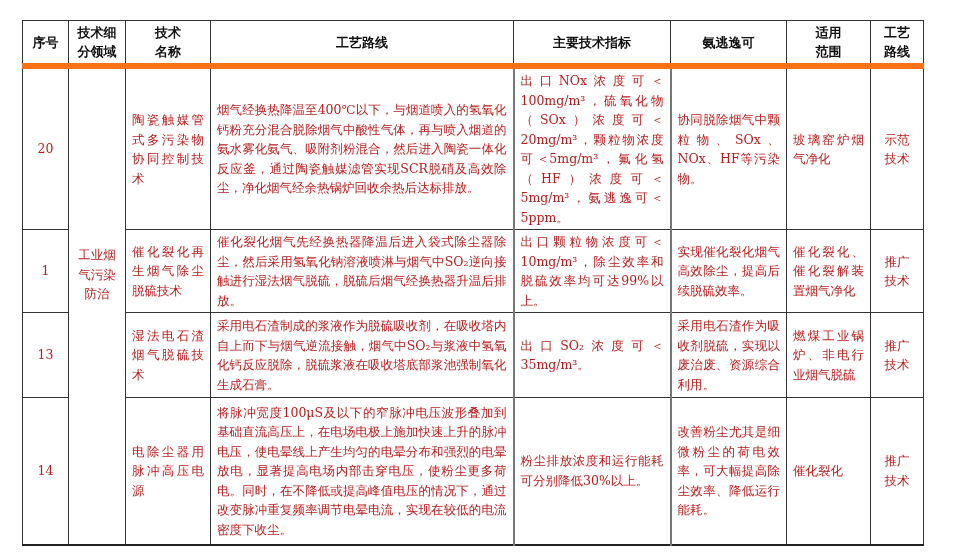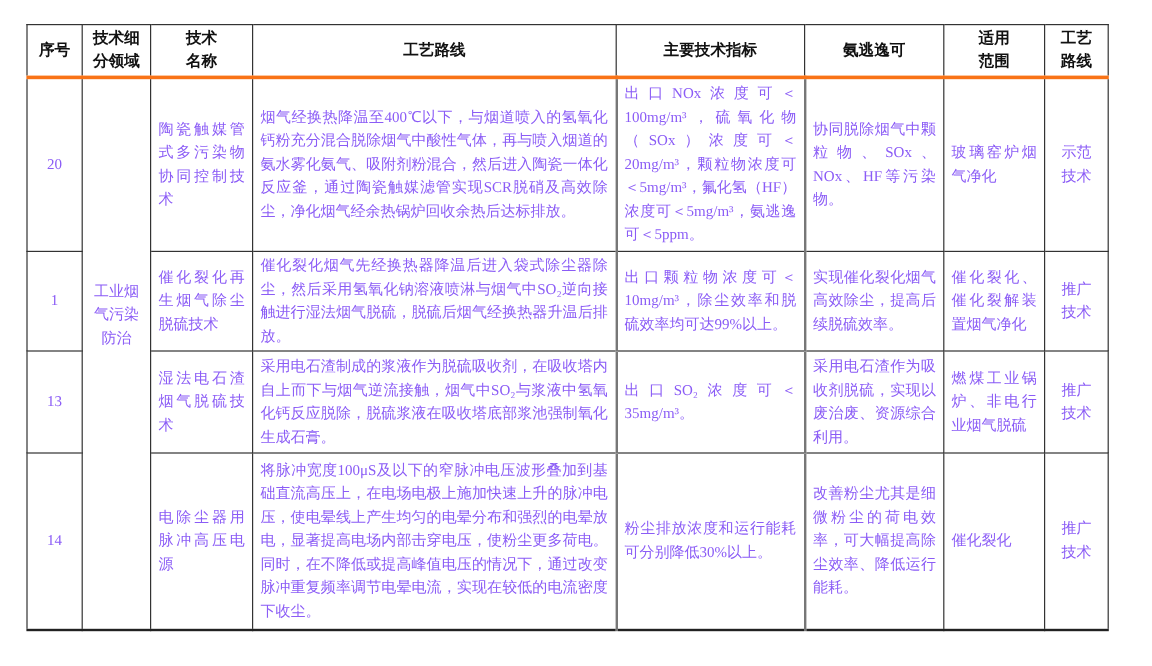--- a/index.html
+++ b/index.html
@@ -3,22 +3,22 @@
   <meta charset="utf-8">
   <style>
     html, body { margin: 0; padding: 0; background: #ffffff; }
     body { width: 960px; height: 555px; position: relative; overflow: hidden;
            font-family: "DejaVu Serif", "Liberation Serif", serif; color: #222; }
     table.tech { position: absolute; left: 22px; top: 20px; border-collapse: collapse;
                  table-layout: fixed; width: 901px; }
     table.tech td, table.tech th { border: 1px solid #333; padding: 0; vertical-align: middle; }
     table.tech th { font-family: "DejaVu Sans", "Liberation Sans", sans-serif; font-weight: bold;
                     font-size: 13px; line-height: 19px; text-align: center; color: #111; height: 42px; }
-    table.tech td { font-size: 12.5px; line-height: 19.5px; color: #8b5cf6; font-family: Liberation Serif, serif; }
-    table.tech thead tr { border-bottom: 3px solid #f97316; }
+    table.tech td { font-size: 12.5px; line-height: 19.5px; color: #b91c1c; }
+    table.tech thead tr { border-bottom: 6px solid #f97316; }
     table.tech { border-bottom: 2px solid #222; border-top: 1.5px solid #222; }
     .c-center { text-align: center; }
     .c-text { padding: 2px 6px !important; text-align: justify; }
     .c-route { border-right: 2px solid #777 !important; }
     .c-indicator { border-right: 2px solid #777 !important; }
   </style>
 </head>
 <body>
 
 <table class="tech">

